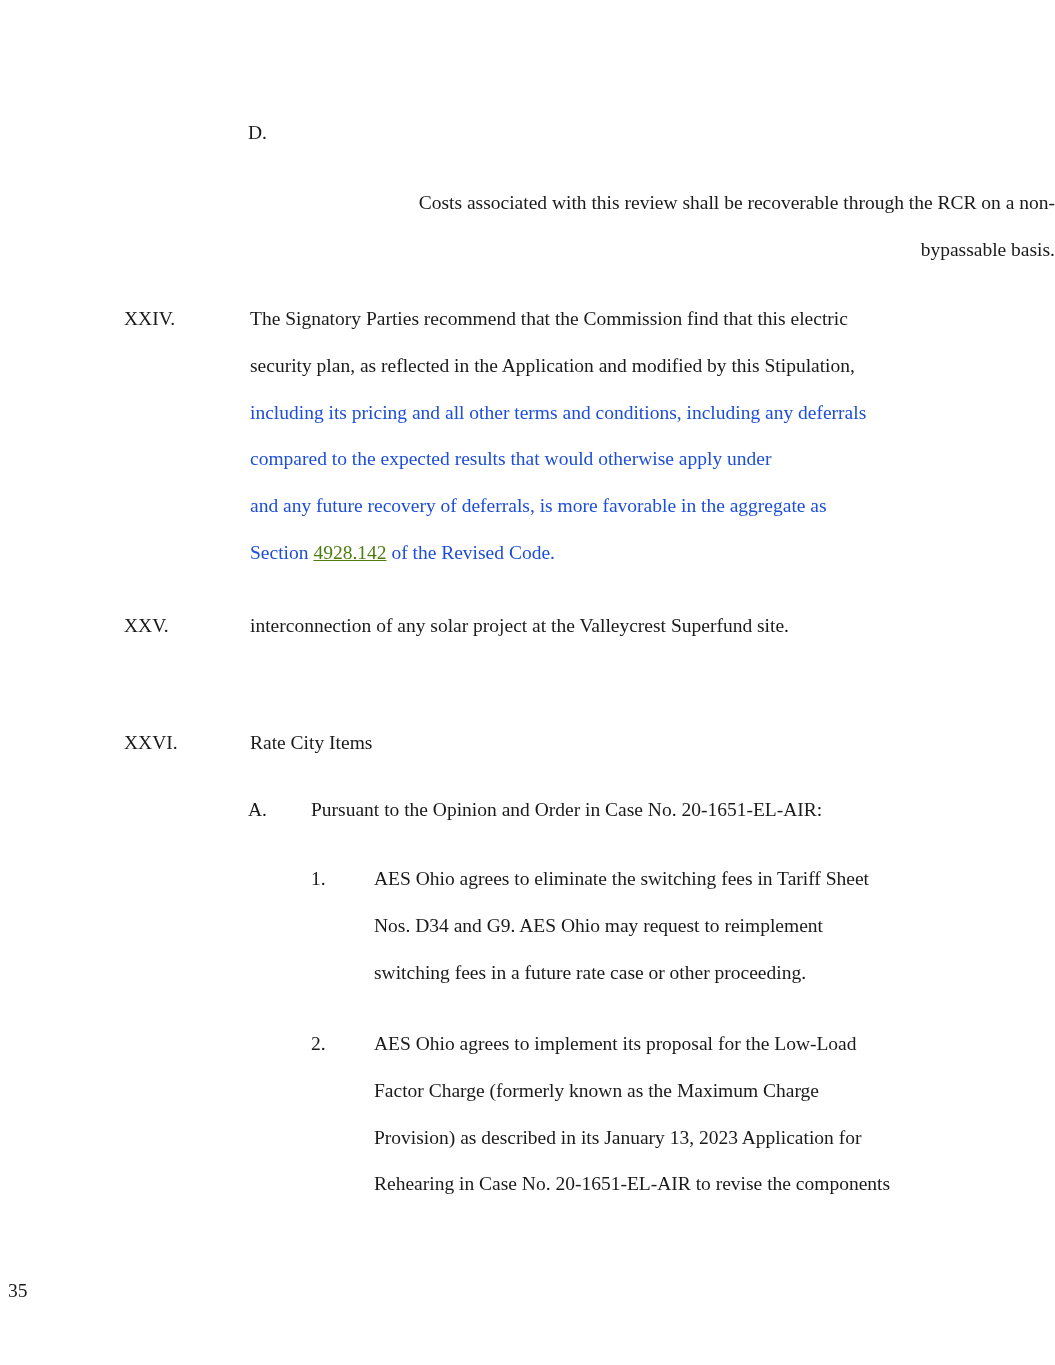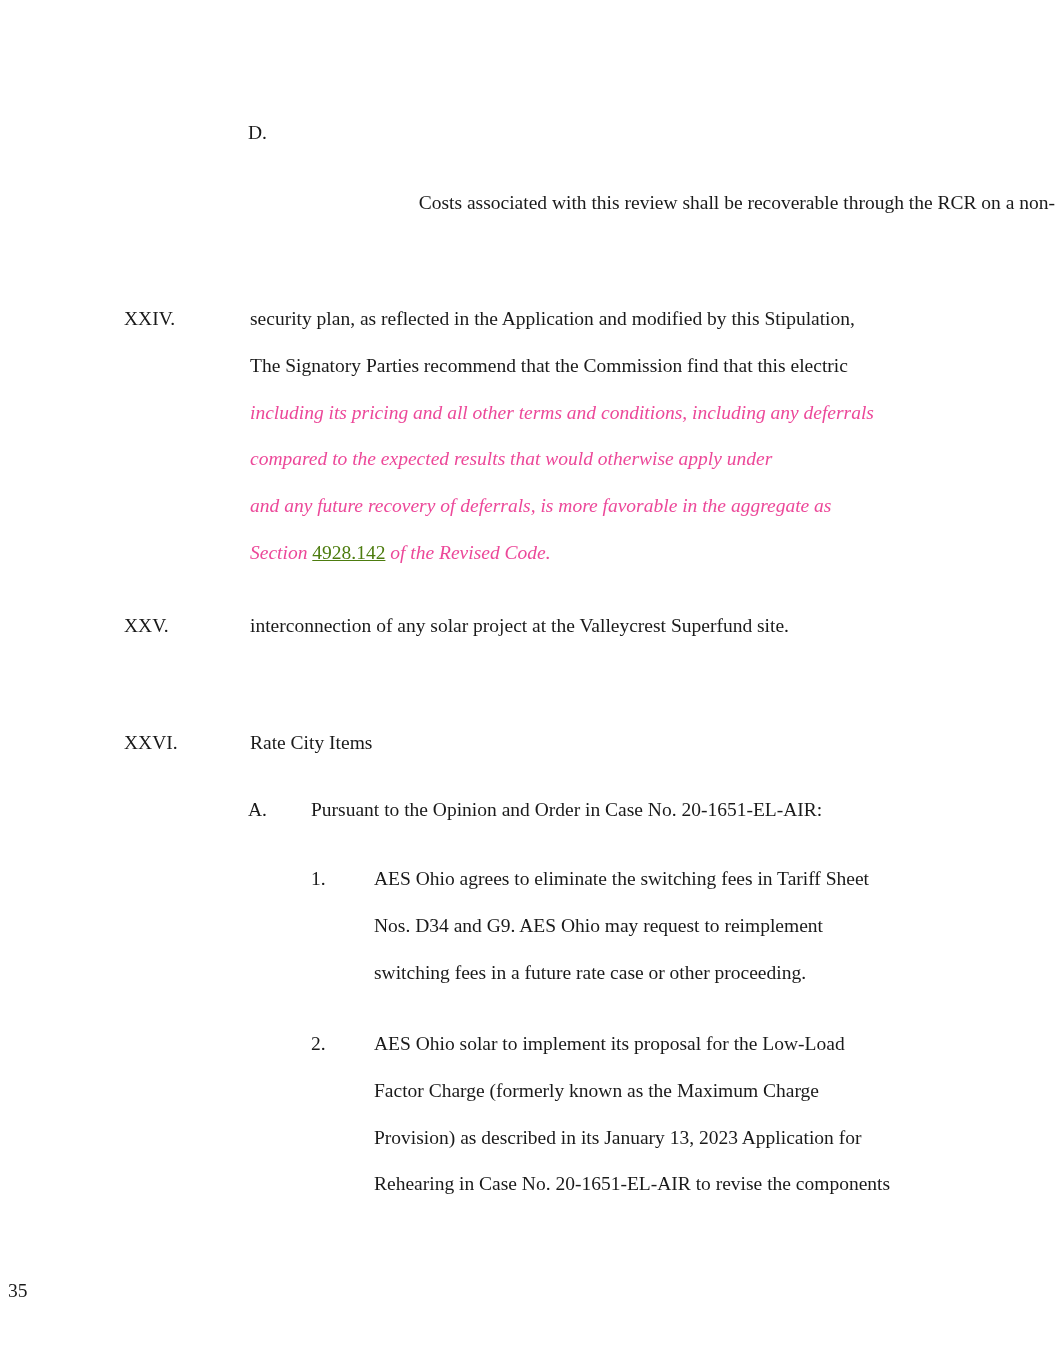--- a/index.html
+++ b/index.html
@@ -37,21 +37,21 @@
   }
   
   .lv1 .marker { left: 124px; }
   .lv1 .lines  { margin-left: 250px; }
   .lv2 .marker { left: 248px; }
   .lv2 .lines  { margin-left: 311px; }
   .lv3 .marker { left: 311px; }
   .lv3 .lines  { margin-left: 374px; }
   .body-indent .lines { margin-left: 250px; text-align: right; }
   
-  .muted { color: #ec4899; font-style: italic; }
+  .muted { color: #1d4ed8; }
   .cite  { color: #4d7c0f; text-decoration: underline; }
   .page-footer {
     position: absolute;
     top: 1268px;
     left: 8px;
     width: 100%;
     text-align: left;
   }
 </style>
 </head>
@@ -59,28 +59,29 @@
 
 <div class="doc-page">
 
   <div class="para lv2" style="top:110px">
     <span class="marker">D.</span>
   </div>
 
   <div class="para body-indent" style="top:180px">
     <div class="lines">
       <div class="line">Costs associated with this review shall be recoverable through the RCR on a non-</div>
+      <div class="line">bypassable basis.</div>
     </div>
   </div>
 
   <div class="para lv1" style="top:296px">
     <span class="marker">XXIV.</span>
     <div class="lines">
+      <div class="line">The Signatory Parties recommend that the Commission find that this electric</div>
       <div class="line">security plan, as reflected in the Application and modified by this Stipulation,</div>
-      <div class="line">The Signatory Parties recommend that the Commission find that this electric</div>
       <div class="line muted">including its pricing and all other terms and conditions, including any deferrals</div>
       <div class="line muted">compared to the expected results that would otherwise apply under</div>
       <div class="line muted">and any future recovery of deferrals, is more favorable in the aggregate as</div>
       <div class="line"><span class="muted">Section </span><span class="cite">4928.142</span><span class="muted"> of the Revised Code.</span></div>
     </div>
   </div>
 
   <div class="para lv1" style="top:603px">
     <span class="marker">XXV.</span>
     <div class="lines">
@@ -107,21 +108,21 @@
     <div class="lines">
       <div class="line">AES Ohio agrees to eliminate the switching fees in Tariff Sheet</div>
       <div class="line">Nos. D34 and G9. AES Ohio may request to reimplement</div>
       <div class="line">switching fees in a future rate case or other proceeding.</div>
     </div>
   </div>
 
   <div class="para lv3" style="top:1021px">
     <span class="marker">2.</span>
     <div class="lines">
-      <div class="line">AES Ohio solar to implement its proposal for the Low-Load</div>
+      <div class="line">AES Ohio agrees to implement its proposal for the Low-Load</div>
       <div class="line">Factor Charge (formerly known as the Maximum Charge</div>
       <div class="line">Provision) as described in its January 13, 2023 Application for</div>
       <div class="line">Rehearing in Case No. 20-1651-EL-AIR to revise the components</div>
     </div>
   </div>
 
   <div class="page-footer">35</div>
 
 </div>
 

